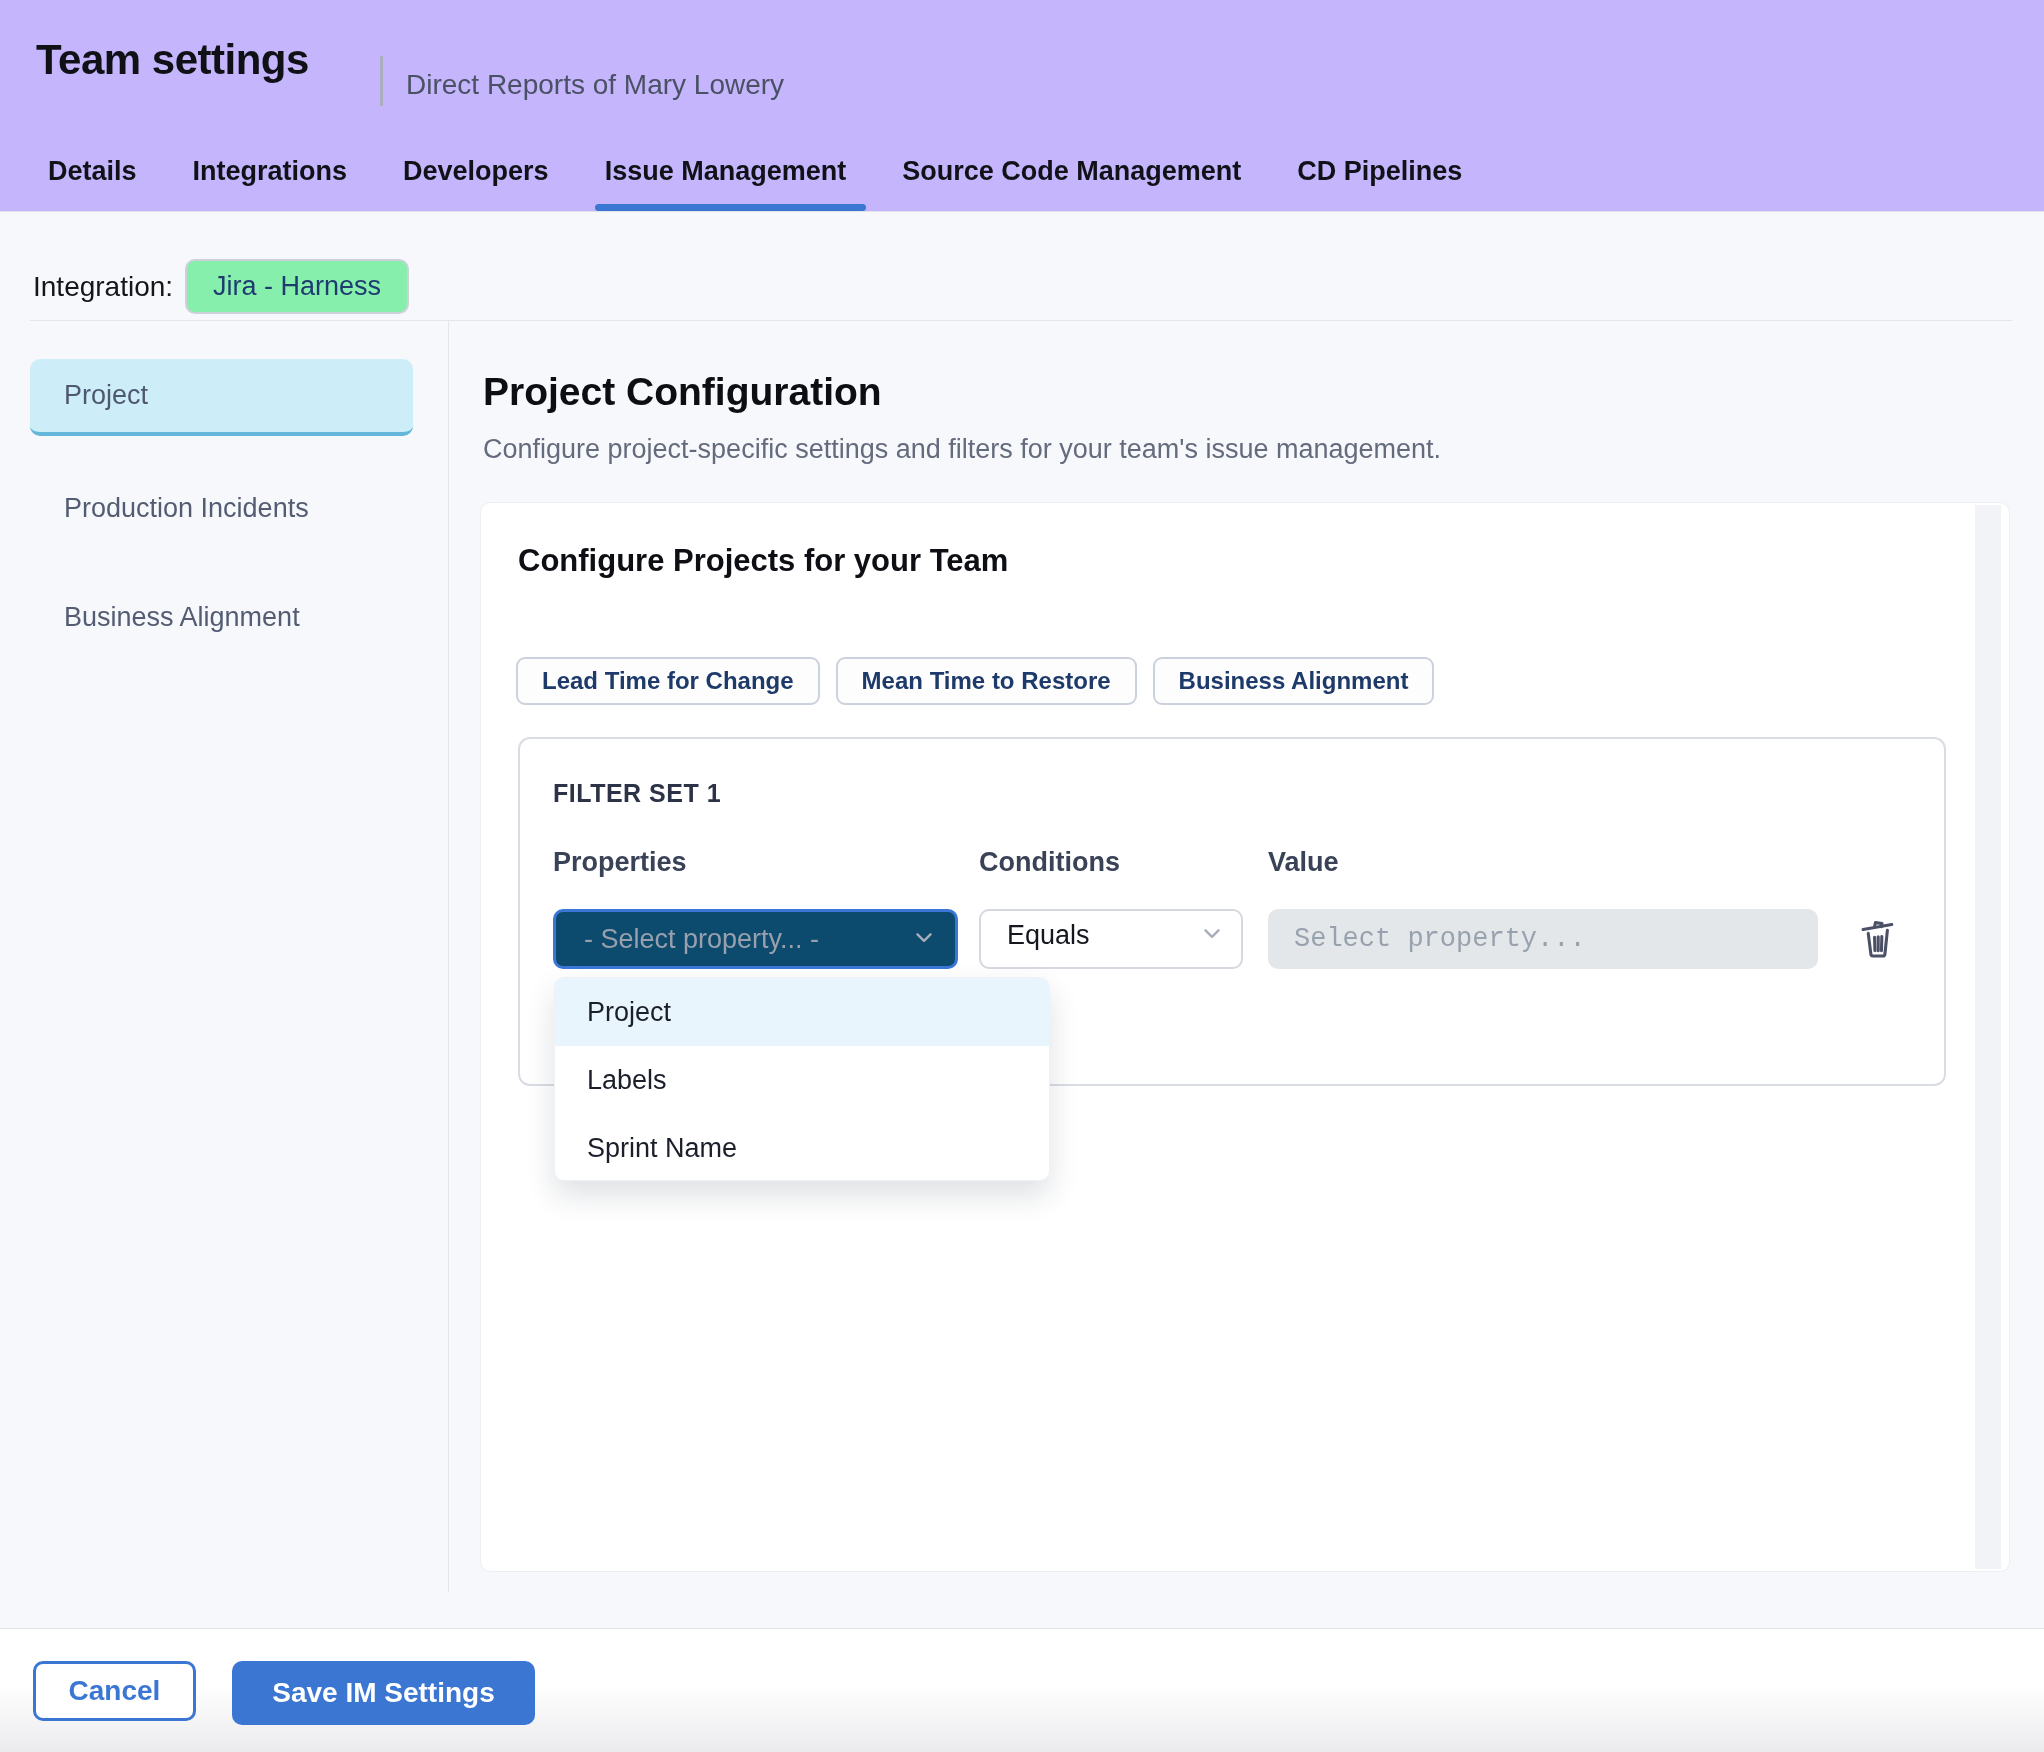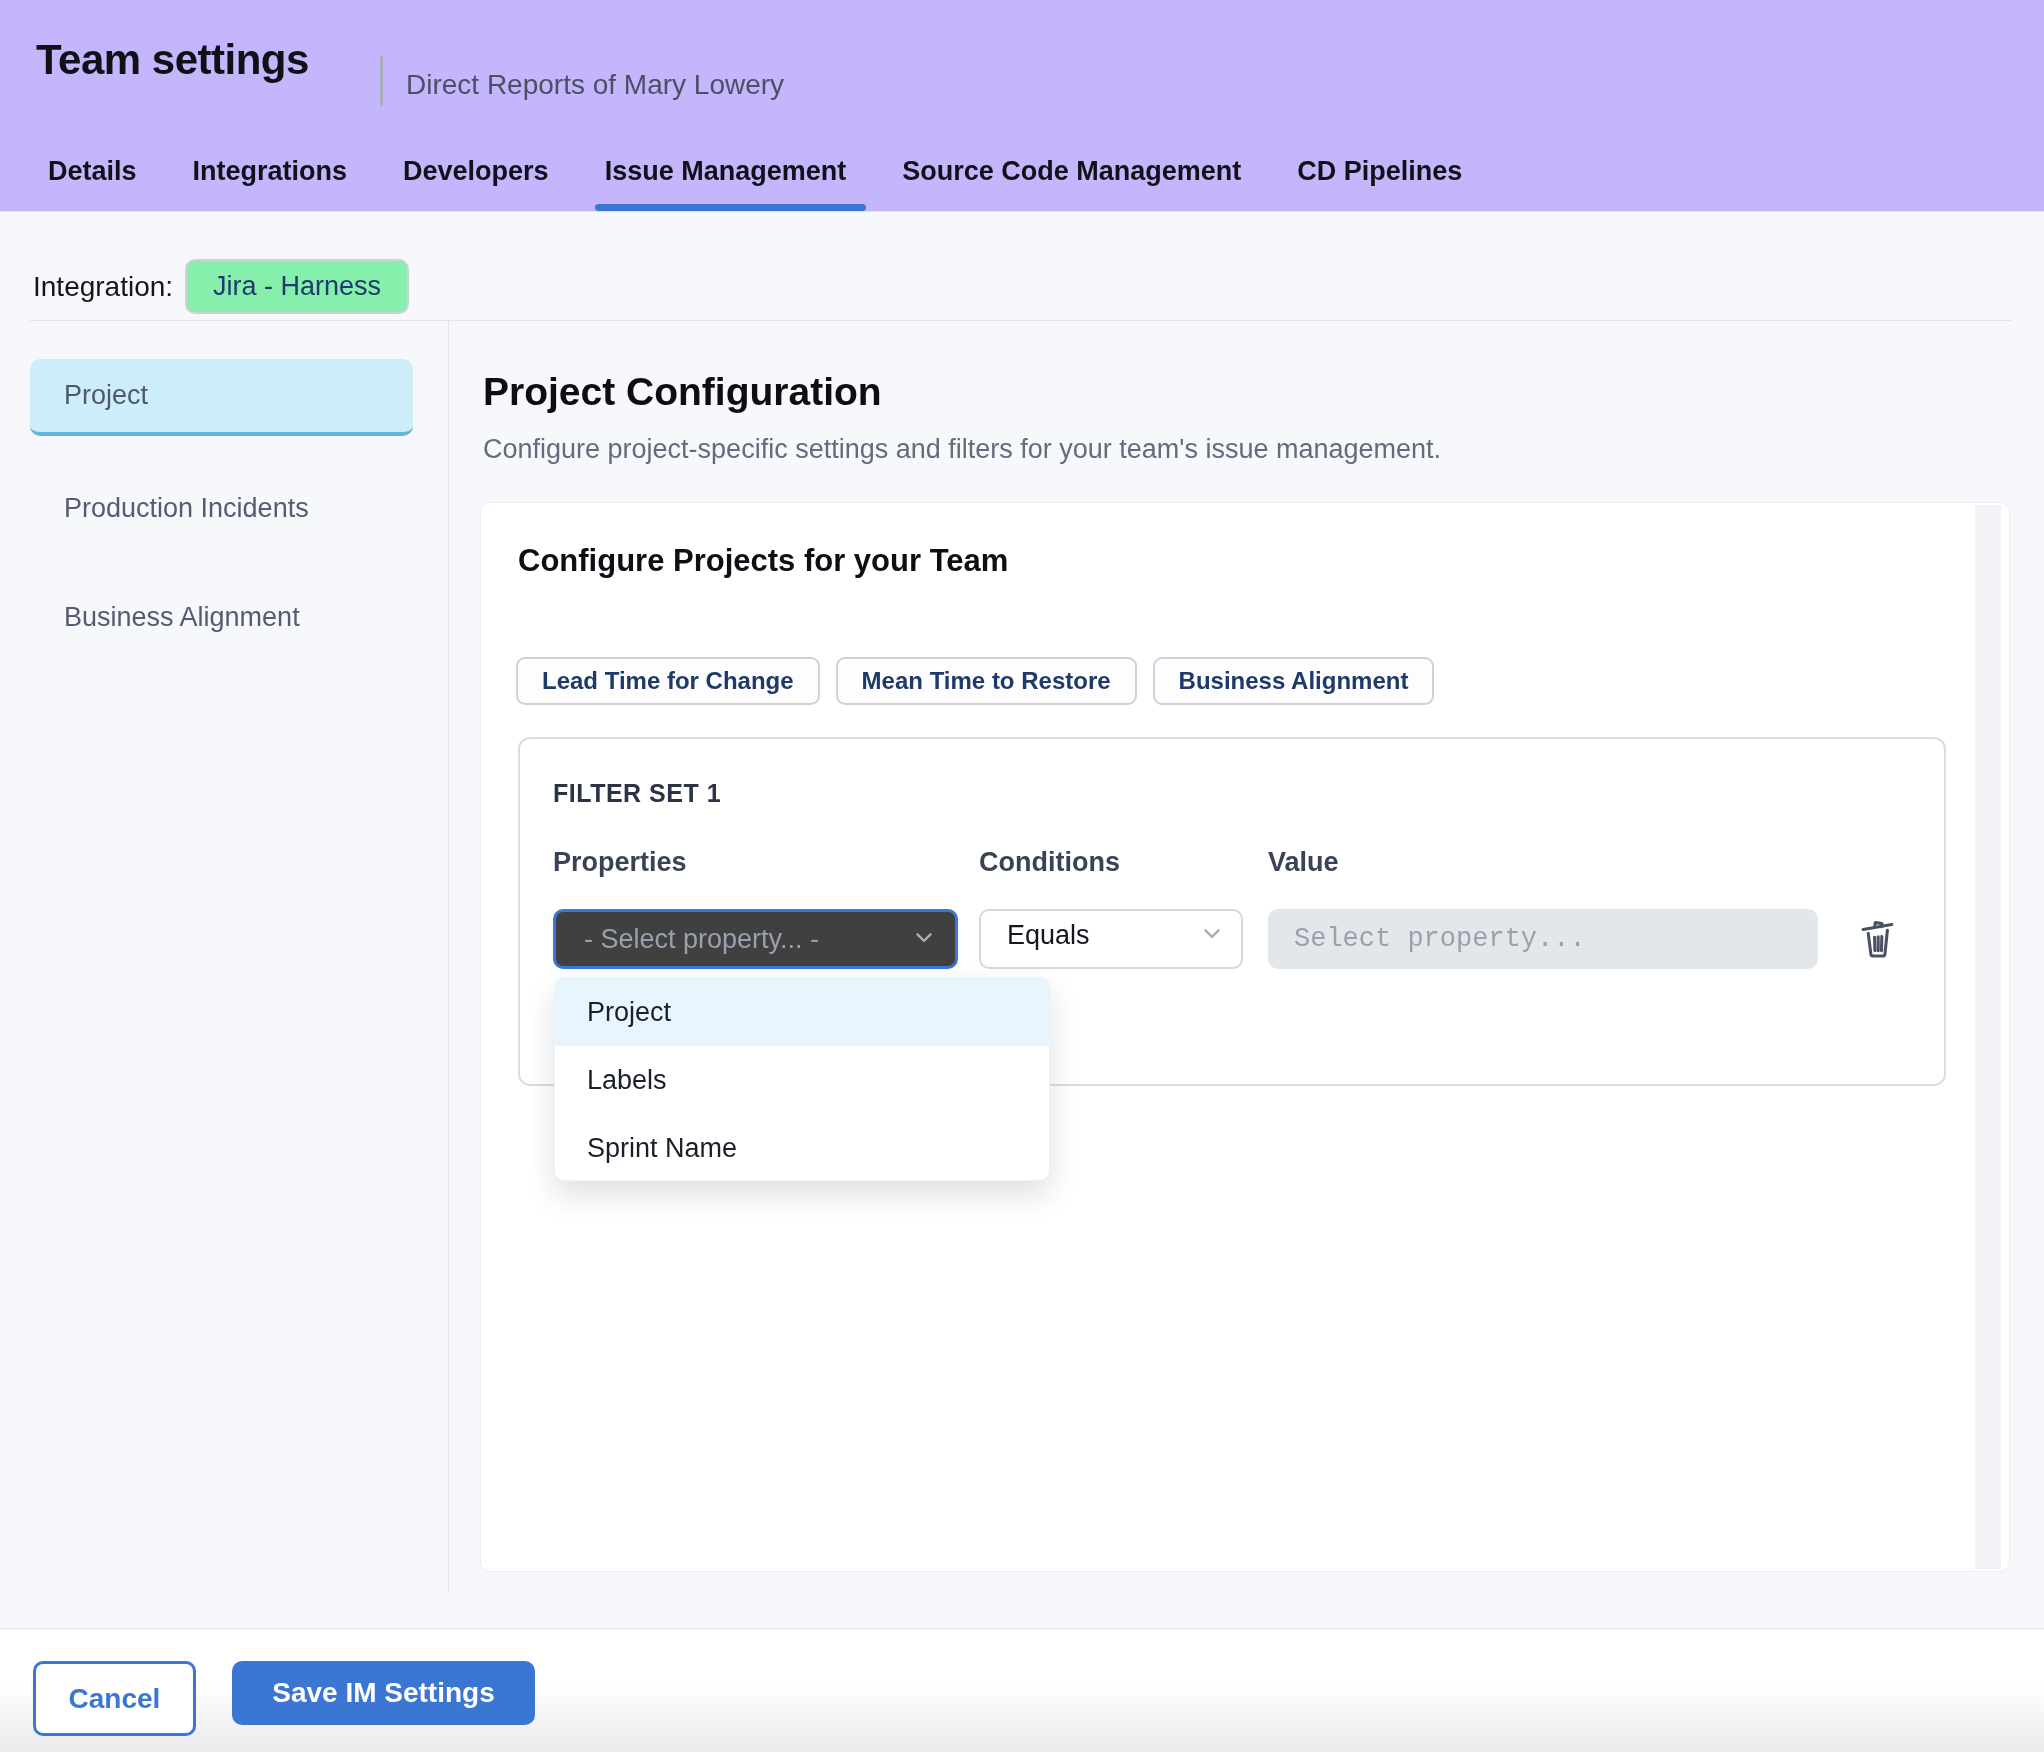--- a/index.html
+++ b/index.html
@@ -79,21 +79,21 @@
     border:2px solid #d9dce3; border-radius:12px; background:#ffffff;
   }
   .filter-title { position:absolute; left:33px; top:40px; font-size:25px; font-weight:700; color:#2c3347; letter-spacing:0.5px; }
   .col-label { position:absolute; top:108px; font-size:27px; font-weight:700; color:#3a4258; }
   .col-properties { left:33px; }
   .col-conditions { left:459px; }
   .col-value { left:748px; }
 
   .control { position:absolute; top:170px; height:60px; border-radius:10px; display:flex; align-items:center; }
   .property-select {
-    left:33px; width:405px; background:#404040;
+    left:33px; width:405px; background:#0c4a6e;
     border:3px solid #3b77d7; padding:0 18px 0 28px;
     justify-content:space-between; cursor:pointer;
   }
   .property-select .sel-text { font-size:27px; color:#98a0ad; }
   .condition-select {
     left:459px; width:264px; background:#ffffff;
     border:2px solid #d5d8df; padding:0 16px 8px 26px;
     justify-content:space-between; cursor:pointer;
   }
   .condition-select .sel-text { font-size:27px; color:#14171e; }
@@ -115,21 +115,21 @@
   .dd-item { height:68px; display:flex; align-items:center; padding-left:32px; font-size:27px; color:#1a1f2a; cursor:pointer; }
   .dd-item.highlighted { background:#e9f5fc; }
 
   
   .footer {
     left:0; top:1628px; width:2044px; height:124px;
     border-top:1px solid #e3e4e8;
     background:linear-gradient(#ffffff 0%, #ffffff 45%, #ebebee 100%);
   }
   .cancel-btn {
-    position:absolute; left:33px; top:32px; width:163px; height:75px;
+    position:absolute; left:33px; top:32px; width:163px; height:60px;
     background:#ffffff; border:3px solid var(--accent); border-radius:10px;
     font-size:28px; font-weight:700; color:var(--accent);
     font-family:"Liberation Sans", sans-serif; cursor:pointer;
   }
   .save-btn {
     position:absolute; left:232px; top:32px; width:303px; height:64px;
     background:var(--accent); border:none; border-radius:10px;
     font-size:28px; font-weight:700; color:#ffffff;
     font-family:"Liberation Sans", sans-serif; cursor:pointer;
   }

